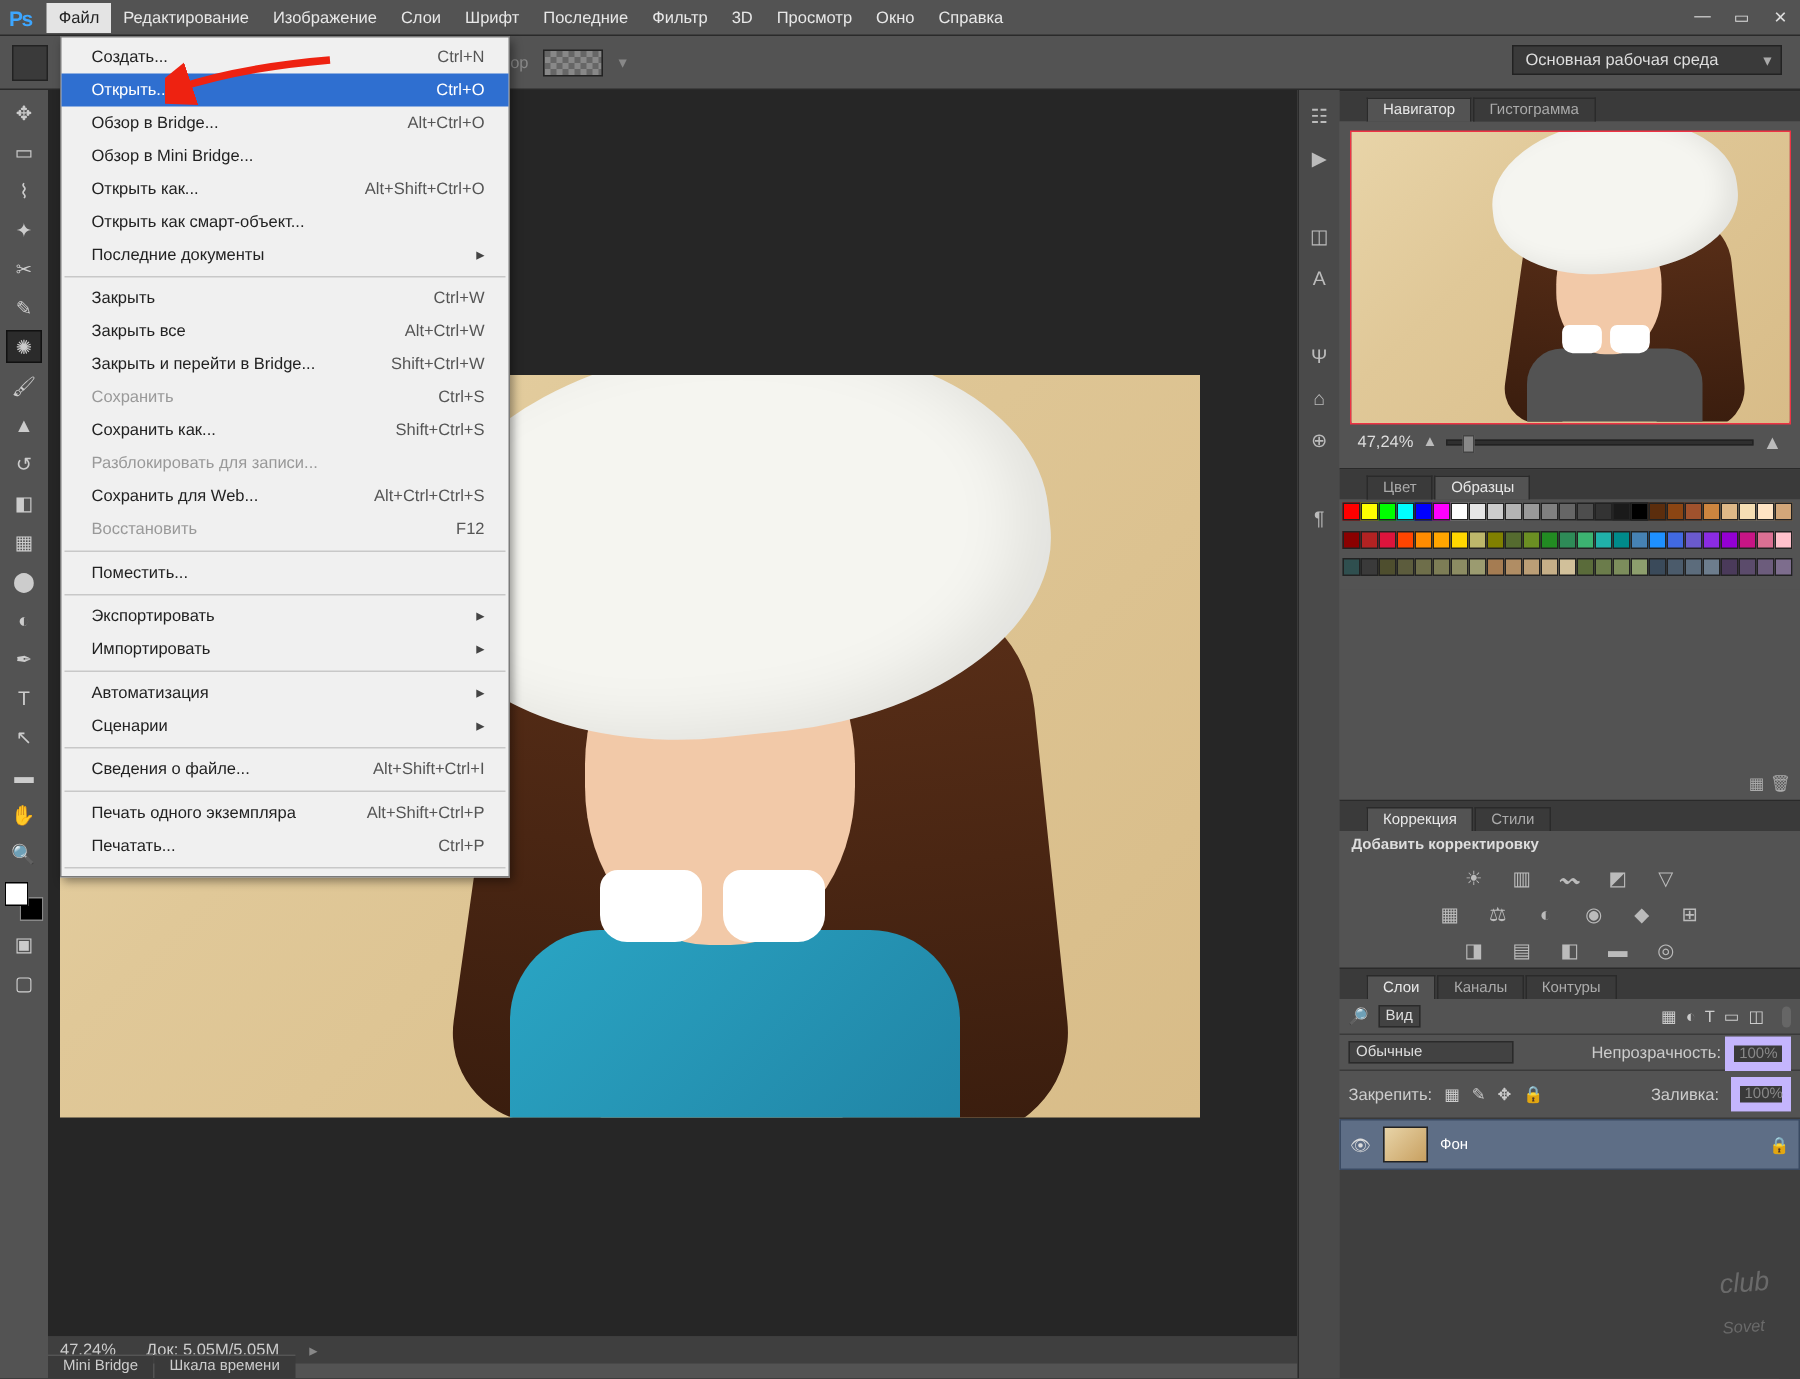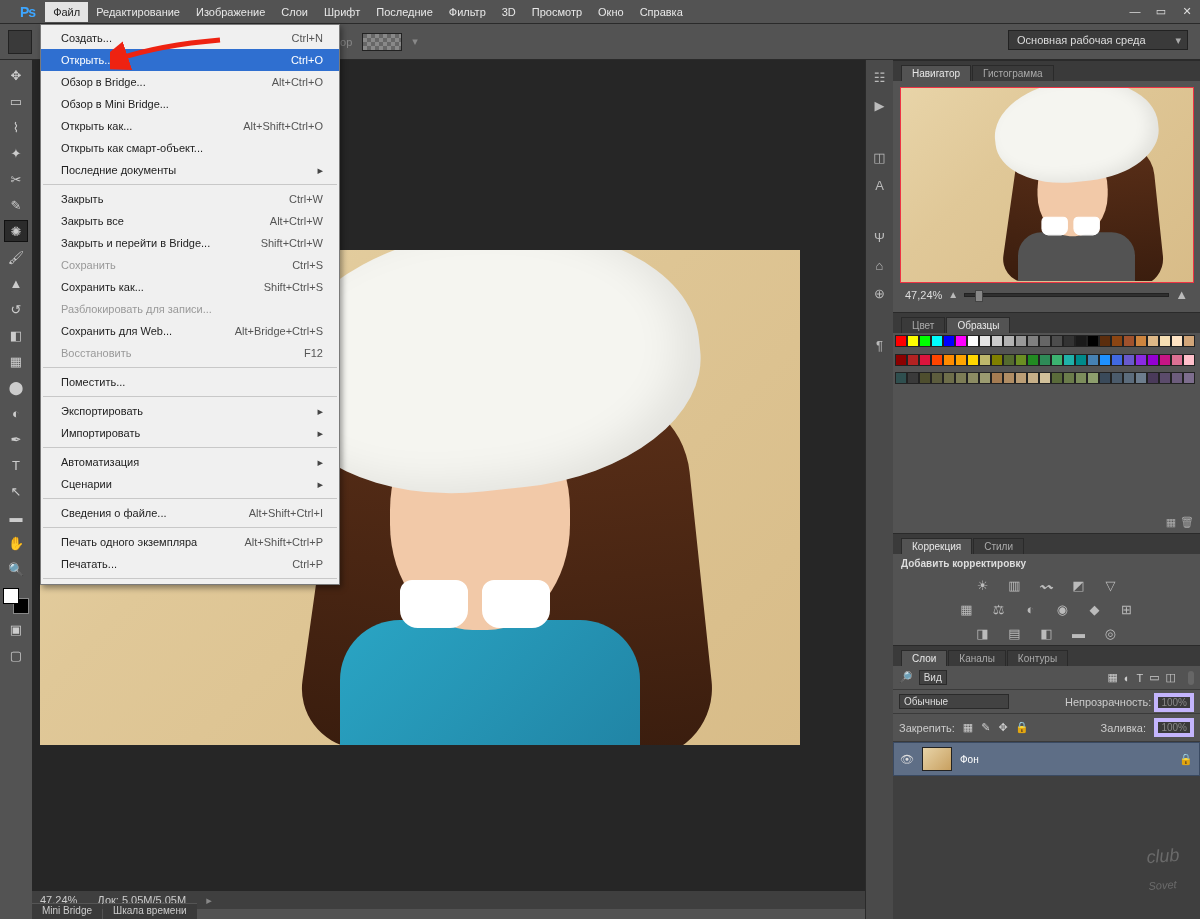--- a/index.html
+++ b/index.html
@@ -1,19 +1,19 @@
 <!DOCTYPE html>
 <html><head>
 <meta charset="utf-8">
 <style>
 * { margin: 0; padding: 0; box-sizing: border-box; font-family: Tahoma, Arial, sans-serif; font-size: 11px; user-select: none; }
 body { background: #535353; width: 1200px; height: 919px; overflow: hidden; position: relative; color: #ccc; }
 
 
-.menubar { height: 24px; background: #535353; display: flex; align-items: center; padding-left: 20px; border-bottom: 1px solid #2a2a2a; }
+.menubar { height: 24px; background: #535353; display: flex; align-items: center; padding-left: 6px; border-bottom: 1px solid #2a2a2a; }
 .ps-logo { color: #3da6ff; font-weight: bold; font-size: 14px; margin-right: 10px; letter-spacing: -1px; }
 .menubar .mitem { color: #e8e8e8; padding: 4px 8px; cursor: default; }
 .menubar .mitem.active { background: #e4e4e4; color: #222; }
 .winctl { position: absolute; right: 6px; top: 4px; display: flex; gap: 12px; color: #ddd; }
 .winctl span { width: 14px; height: 14px; display: inline-flex; align-items: center; justify-content: center; }
 
 
 .optbar { height: 36px; background: #535353; border-bottom: 1px solid #2a2a2a; display: flex; align-items: center; padding-left: 8px; gap: 10px; color: #ddd; }
 .optbar .thumb { width: 24px; height: 24px; background: #3a3a3a; border: 1px solid #222; }
 .radio { width: 12px; height: 12px; border-radius: 50%; border: 1px solid #888; display: inline-block; margin-right: 4px; position: relative; }
@@ -66,21 +66,21 @@
 .bottom-tabs .bt{ background:#3a3a3a; color:#ccc; padding:1px 10px; font-size:10px; border-top:1px solid #555;}
 
 
 .rightcol { position:absolute; right:0; top:60px; width:335px; bottom:0; background:#535353; display:flex; }
 .rtoolstrip { width:28px; background:#4a4a4a; display:flex; flex-direction:column; align-items:center; gap:10px; padding-top:8px; border-left:1px solid #2a2a2a;}
 .rtoolstrip .ic{ width:18px; height:18px; color:#bbb; display:flex; align-items:center; justify-content:center; font-size:13px;}
 .rpanels { flex:1; display:flex; flex-direction:column; background:#535353; }
 
 
 .panel { border-top:1px solid #2a2a2a; }
-.panel .tabs { display:flex; background:#3a3a3a; height:20px; align-items:flex-end; padding-left:8px; }
+.panel .tabs { display:flex; background:#3a3a3a; height:20px; align-items:flex-end; padding-left:18px; }
 .panel .tab { padding:2px 10px; color:#aaa; background:#3a3a3a; border:1px solid #2a2a2a; border-bottom:none; margin-right:1px; font-size:10px;}
 .panel .tab.active { background:#535353; color:#e8e8e8;}
 .panel .body { background:#535353; padding:6px; position:relative;}
 
 
 .nav-thumb { width:294px; height:196px; border:1px solid #e34; margin:0 auto; background: linear-gradient(135deg,#e8d4a8,#d8bc88); position:relative; overflow:hidden;}
 .nav-thumb .mini{ transform:scale(0.39); transform-origin: top left; position:absolute; left:0; top:0;}
 .nav-ctrl { display:flex; align-items:center; gap:6px; padding:4px 6px; color:#ddd; font-size:10px;}
 .nav-slider{ flex:1; height:4px; background:#2f2f2f; position:relative; border:1px solid #222;}
 .nav-slider .knob{position:absolute; left:10px; top:-4px; width:8px; height:12px; background:#888; border:1px solid #444;}
@@ -102,21 +102,21 @@
 .lock-row{ display:flex; align-items:center; gap:8px; padding:4px 6px; color:#ccc; font-size:10px; border-bottom:1px solid #3a3a3a;}
 .layer-item{ display:flex; align-items:center; gap:8px; padding:4px 6px; background:#5e6e86; border:1px solid #3a4a62;}
 .layer-item .eye{ width:14px; text-align:center; color:#ddd;}
 .layer-item .lyr-thumb{ width:30px; height:24px; background:linear-gradient(135deg,#e8d4a8,#c8a060); border:1px solid #222;}
 .layer-item .lyr-name{ color:#fff; font-size:10px; flex:1;}
 .layer-item .lock{ color:#ddd; font-size:11px;}
 
 .watermark{ position:absolute; right:20px; bottom:28px; color:#6a6a6a; font-family: 'Brush Script MT', cursive; font-size:34px; font-style:italic; transform:rotate(-4deg); line-height:0.8;}
 .watermark .c{font-size:18px;}
 
-.field-pct{ background:#3a3a3a; border:4px solid #c4b5fd; color:#888; width:40px; text-align:right; padding:0 3px; font-size:10px;}
+.field-pct{ background:#3a3a3a; border:6px solid #c4b5fd; color:#888; width:40px; text-align:right; padding:0 3px; font-size:10px;}
 
 .smallbtn{ width:14px; height:14px; display:inline-flex; align-items:center; justify-content:center; color:#aaa; margin-left:4px;}
 </style>
 </head>
 <body>
 
 <div class="menubar">
   <span class="ps-logo">Ps</span>
   <div id="menuitems" style="display:flex">
       <span class="mitem active">Файл</span>
@@ -255,21 +255,21 @@
     <div class="row">
       <span>Сохранить как...</span>
       <span class="sc">Shift+Ctrl+S</span>
     </div>
     <div class="row disabled">
       <span>Разблокировать для записи...</span>
       <span class="sc"></span>
     </div>
     <div class="row">
       <span>Сохранить для Web...</span>
-      <span class="sc">Alt+Bridge+Ctrl+S</span>
+      <span class="sc">Alt+Ctrl+Ctrl+S</span>
     </div>
     <div class="row disabled">
       <span>Восстановить</span>
       <span class="sc">F12</span>
     </div>
     <div class="sep"></div>
     <div class="row">
       <span>Поместить...</span>
       <span class="sc"></span>
     </div>

